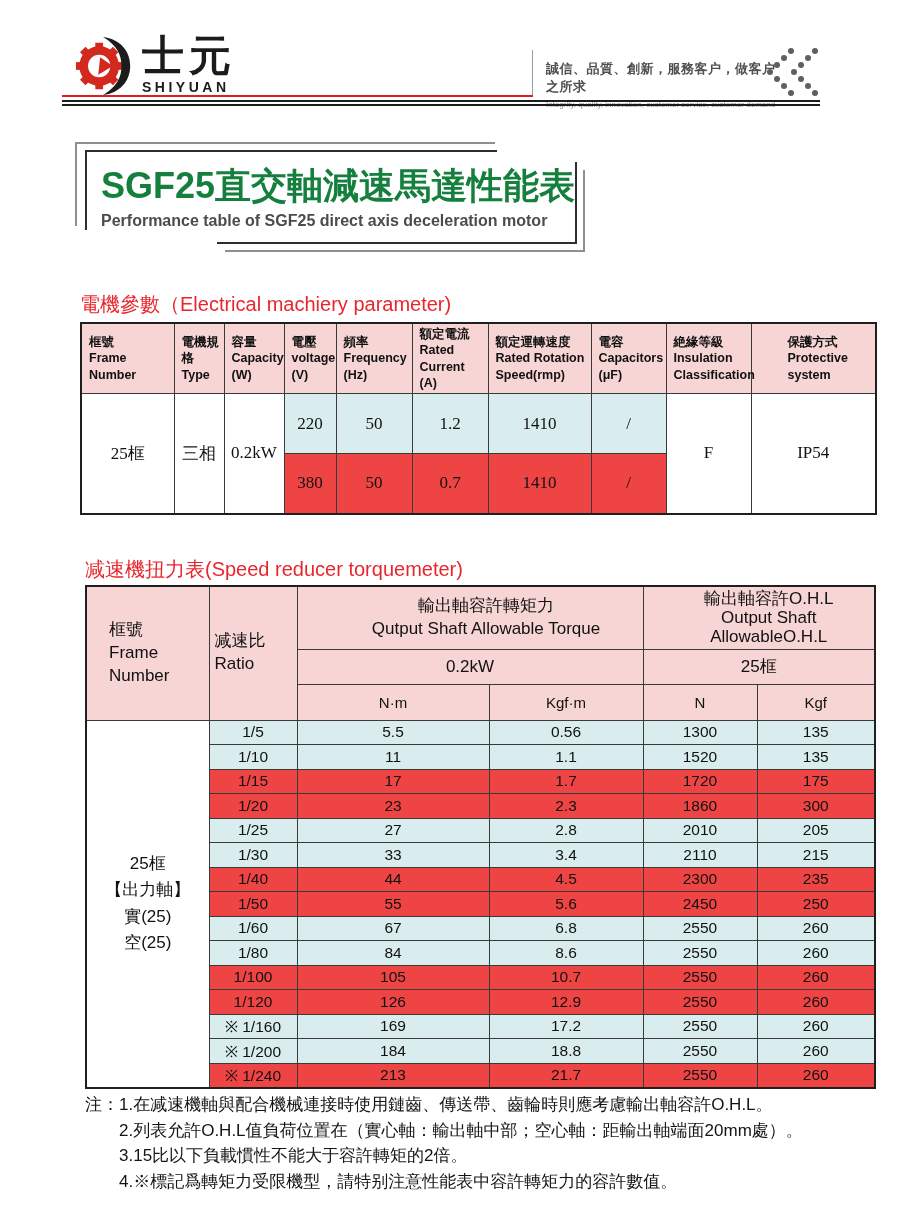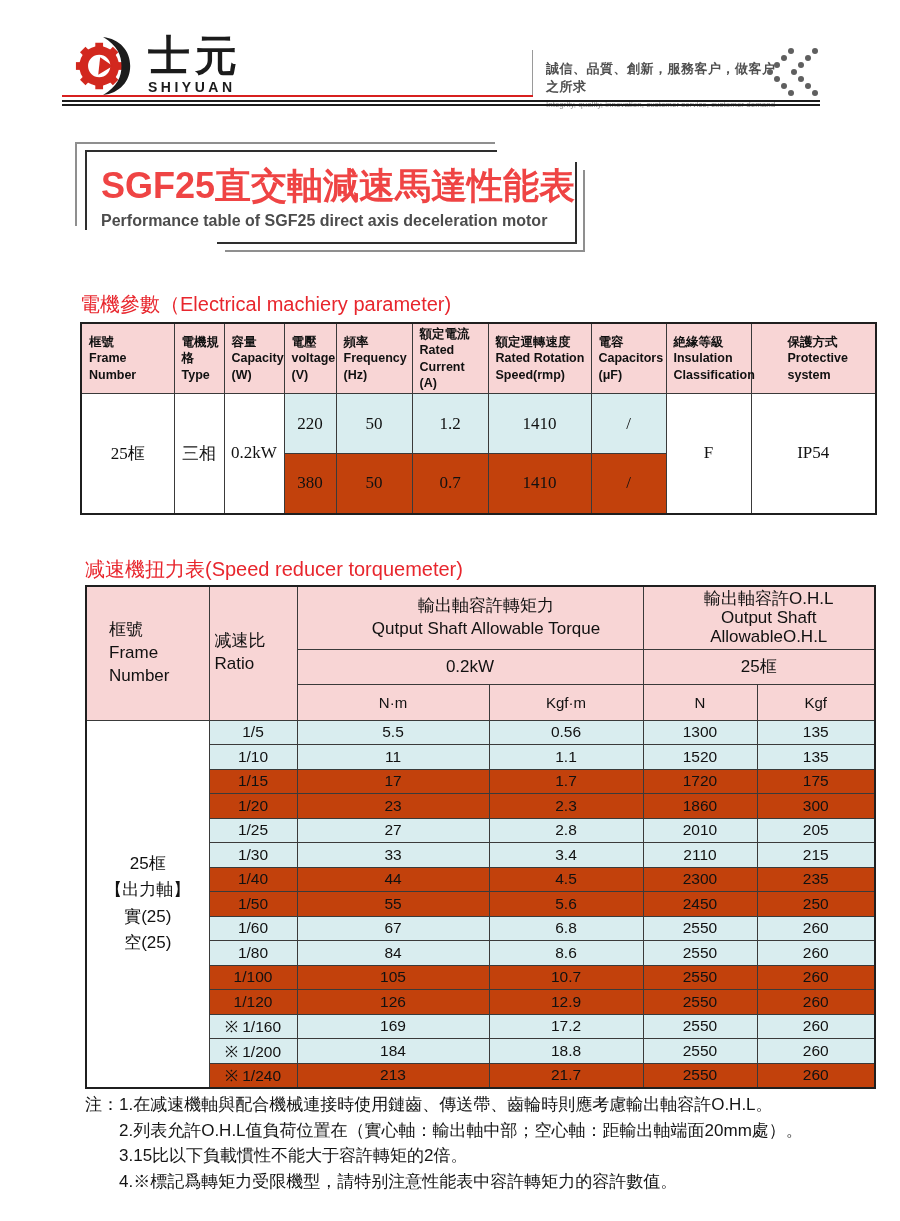--- a/index.html
+++ b/index.html
@@ -1,61 +1,61 @@
 <!DOCTYPE html>
 <html><head>
 <meta charset="utf-8">
 <style>
   * { margin:0; padding:0; box-sizing:border-box; }
   body { background:#e9e9e9; font-family:"Liberation Sans", sans-serif; }
   .page { position:relative; width:900px; height:1221px; background:#ffffff; margin:0 auto; overflow:hidden; }
 
   
-  .logo-wrap { position:absolute; left:74px; top:34px; display:flex; align-items:flex-start; gap:12px; }
+  .logo-wrap { position:absolute; left:74px; top:34px; display:flex; align-items:flex-start; gap:6px; }
   .logo-text { display:flex; flex-direction:column; }
   .logo-cjk { font-size:42px; font-weight:900; color:#1b1b1b; letter-spacing:5px; line-height:1.05; }
   .logo-en  { font-size:14px; font-weight:800; color:#1b1b1b; letter-spacing:3.5px; margin-top:1px; }
   .slogan-sep { position:absolute; left:532px; top:50px; width:1px; height:46px; background:#9a9a9a; }
   .slogan { position:absolute; left:546px; top:60px; width:240px; }
   .slogan-cjk { font-size:13px; font-weight:700; color:#4f4f4f; letter-spacing:0.5px; }
   .slogan-en  { font-size:8px; color:#8a8a8a; margin-top:4px; }
   .chevrons { position:absolute; left:764px; top:44px; }
   .rule-red   { position:absolute; left:62px; top:95px;  width:471px; height:2px; background:#d8201f; }
   .rule-dark1 { position:absolute; left:62px; top:100px; width:758px; height:2px; background:#1c1c1c; }
   .rule-dark2 { position:absolute; left:62px; top:104px; width:758px; height:2px; background:#1c1c1c; }
 
   
   .title-block { position:absolute; left:85px; top:148px; width:492px; height:104px; }
   .tb-line { position:absolute; }
   .tb-tl-outer { left:-10px; top:-6px; width:420px; height:84px; border-top:2px solid #8f8f8f; border-left:2px solid #8f8f8f; }
   .tb-tl-inner { left:0; top:2px; width:412px; height:80px; border-top:2px solid #2e2e2e; border-left:2px solid #2e2e2e; }
   .tb-br-inner { right:0; bottom:8px; width:360px; height:82px; border-bottom:2px solid #2e2e2e; border-right:2px solid #2e2e2e; }
   .tb-br-outer { right:-8px; bottom:0; width:360px; height:82px; border-bottom:2px solid #8f8f8f; border-right:2px solid #8f8f8f; }
-  .title-main { position:absolute; left:16px; top:14px; font-size:36px; font-weight:800; color:#ef4444; letter-spacing:0px; white-space:nowrap; }
+  .title-main { position:absolute; left:16px; top:14px; font-size:36px; font-weight:800; color:#15803d; letter-spacing:0px; white-space:nowrap; }
   .title-sub  { position:absolute; left:16px; top:64px; font-size:16px; font-weight:700; color:#4c4c4c; white-space:nowrap; }
 
   
   .sec-heading { position:absolute; font-size:20px; color:#e8262d; font-weight:500; white-space:nowrap; }
   .sec-heading.elec  { left:80px; top:291px; }
   .sec-heading.torq  { left:85px; top:556px; }
 
   
   table { border-collapse:collapse; table-layout:fixed; }
   td, th { border:1px solid #3a3a3a; font-weight:normal; }
   .outer-border { border:2px solid #1f1f1f; }
   .pre { white-space:pre-line; }
 
   
   .elec-table { position:absolute; left:80px; top:322px; width:795px; }
   .elec-table th { background:#f8d5d5; height:70px; font-size:12.5px; font-weight:700; color:#111;
                    text-align:left; vertical-align:middle; padding:2px 2px 2px 7px; line-height:1.3; }
   .elec-table th:last-child { padding-left:36px; }
   .elec-table td { height:60px; text-align:center; vertical-align:middle; font-size:17px; color:#111; background:#fff;font-family:Liberation Serif, serif; }
   td.cell-blue   { background:#d9edef; }
-  td.cell-yellow { background:#c2410c; }
+  td.cell-yellow { background:#ef4444; }
 
   
   .torque-table { position:absolute; left:85px; top:585px; width:789px; }
   .torque-table th { background:#f8d5d5; color:#111; font-weight:normal; vertical-align:middle; }
   .th-frame { font-size:17px; text-align:left; padding-left:22px; line-height:1.35; }
   .th-ratio { font-size:17px; text-align:left; padding-left:5px; line-height:1.35; }
   .th-group-torque { height:63px; font-size:17px; text-align:center; padding-left:32px; line-height:1.35; }
   .th-group-ohl    { height:63px; font-size:17px; text-align:center; padding-left:20px; line-height:1.12; }
   .th-sub  { height:35px; font-size:17px; text-align:center; }
   .th-unit { height:36px; font-size:15px; text-align:center; }

